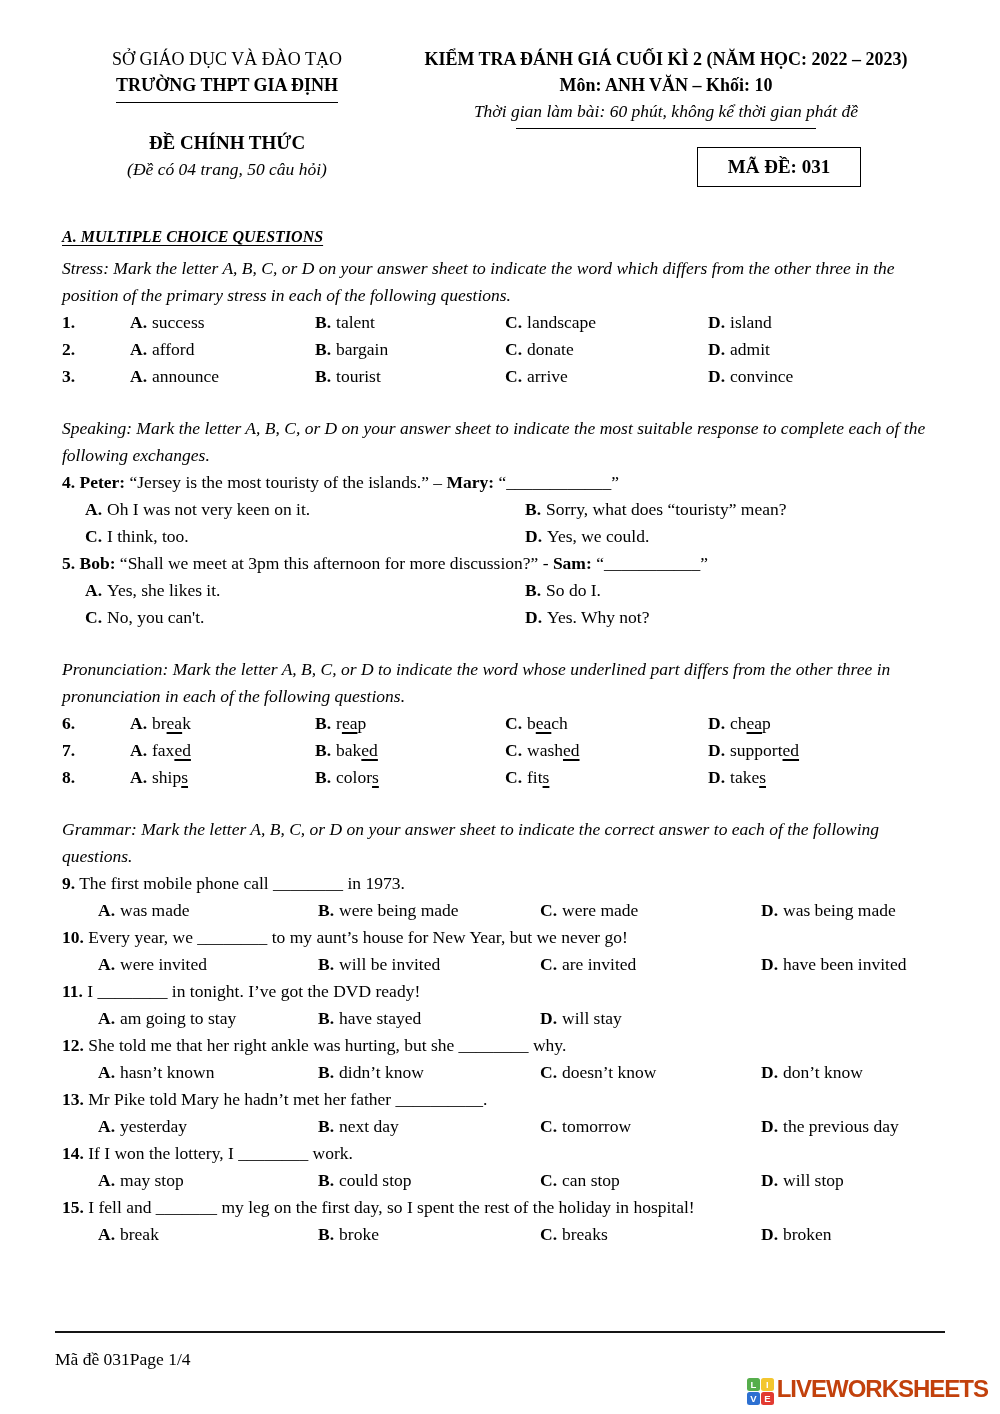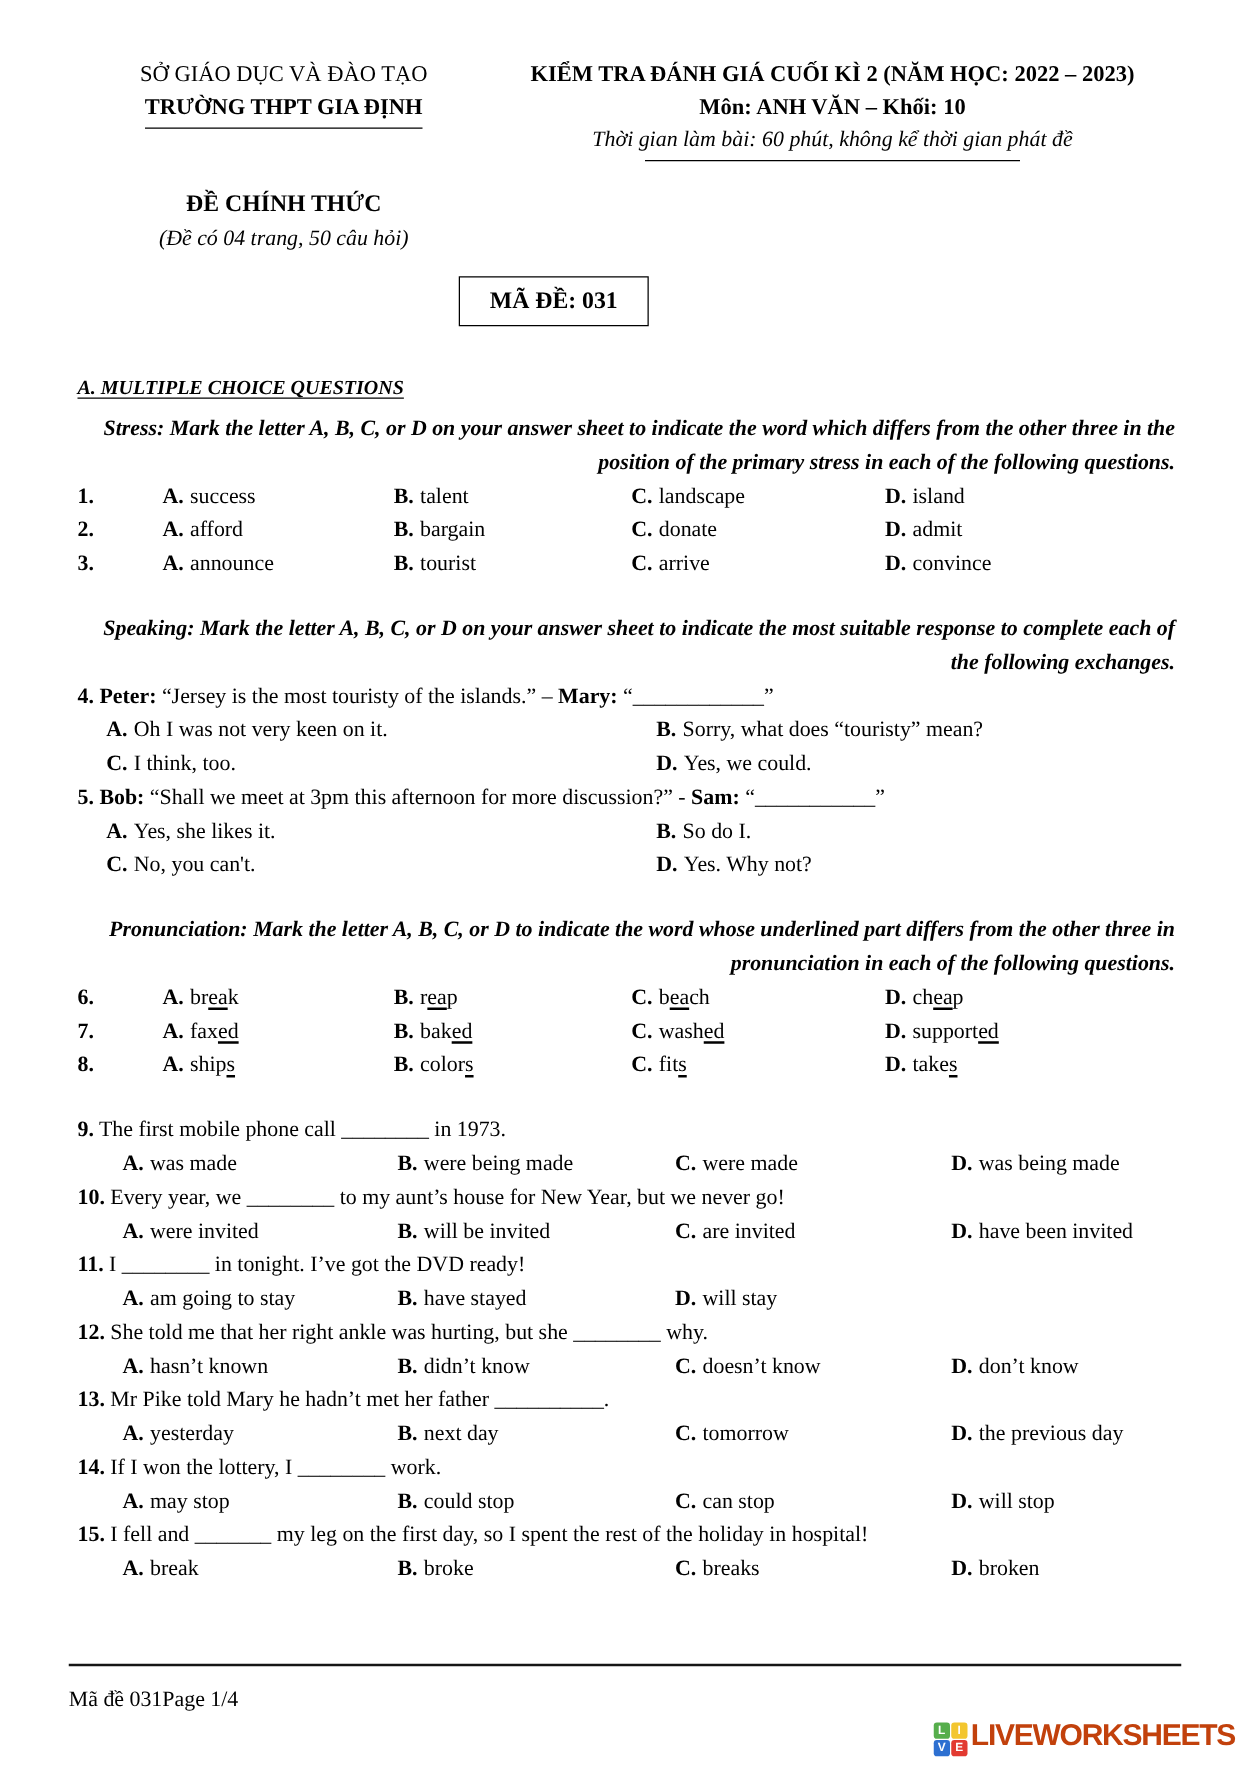--- a/index.html
+++ b/index.html
@@ -14,35 +14,35 @@
   
   .header-top { display:flex; }
   .ht-left { width:330px; text-align:center; line-height:26px; font-size:18px; }
   .school-underline { display:inline-block; border-bottom:1.6px solid #000; padding-bottom:4px; }
   .ht-right { flex:1; text-align:center; line-height:26px; }
   .t1 { font-size:18px; font-weight:bold; white-space:nowrap; }
   .t2 { font-size:18px; font-weight:bold; }
   .t3 { font-size:17.5px; font-style:italic; }
   .t3-rule { width:300px; border-top:1.8px solid #000; margin:4px auto 0; }
 
-  .header-second { display:flex; margin-top:21px;flex-direction:column; }
+  .header-second { display:flex; margin-top:0; }
   .hs-left { width:330px; text-align:center; }
   .official { font-size:19px; font-weight:bold; line-height:27px; }
   .note { font-style:italic; font-size:17.5px; line-height:26px; }
   .hs-right { flex:1; position:relative; min-height:64px; }
   .code-box {
-    position:absolute; left:305px; top:18px; width:152px; height:40px;
+    position:absolute; left:305px; top:18px; width:164px; height:40px;
     border:1.6px solid #000; text-align:center; line-height:37px;
     font-weight:bold; font-size:19px;
   }
 
   
   .section-title { margin-top:30px; font-weight:bold; font-style:italic; font-size:16px;
     text-decoration:underline; text-underline-offset:3px; line-height:27px; }
-  .instr { font-weight:bold; font-style:italic; line-height:27px;text-align:right; }
+  .instr { font-weight:normal; font-style:italic; line-height:27px; }
   .section { margin-top:25px; }
   .mt-sm { margin-top:5px; }
 
   .row4 { display:grid; grid-template-columns:68px 185px 190px 203px auto; line-height:27px; }
   .g-opts { display:grid; grid-template-columns:220px 222px 221px auto; margin-left:36px; line-height:27px; }
   .s-opts { display:grid; grid-template-columns:440px auto; margin-left:23px; line-height:27px; }
   .stem { line-height:27px; }
   .ol { font-weight:bold; margin-right:5px; }
   .u { text-decoration:underline; text-underline-offset:3px; text-decoration-thickness:1.5px; }
 
@@ -159,20 +159,21 @@
     <div class="row4">
       <span class="b">8.</span>
       <span><span class="ol">A.</span><span>ship</span><span class="u">s</span></span>
       <span><span class="ol">B.</span><span>color</span><span class="u">s</span></span>
       <span><span class="ol">C.</span><span>fit</span><span class="u">s</span></span>
       <span><span class="ol">D.</span><span>take</span><span class="u">s</span></span>
     </div>
   </div>
 
   <div class="section">
+    <div class="instr">Grammar: Mark the letter A, B, C, or D on your answer sheet to indicate the correct answer to each of the following questions.</div>
 
     <div class="stem"><span class="b">9.</span><span> The first mobile phone call ________ in 1973.</span></div>
     <div class="g-opts">
       <span><span class="ol">A.</span><span>was made</span></span>
       <span><span class="ol">B.</span><span>were being made</span></span>
       <span><span class="ol">C.</span><span>were made</span></span>
       <span><span class="ol">D.</span><span>was being made</span></span>
     </div>
 
     <div class="stem"><span class="b">10.</span><span> Every year, we ________ to my aunt’s house for New Year, but we never go!</span></div>

